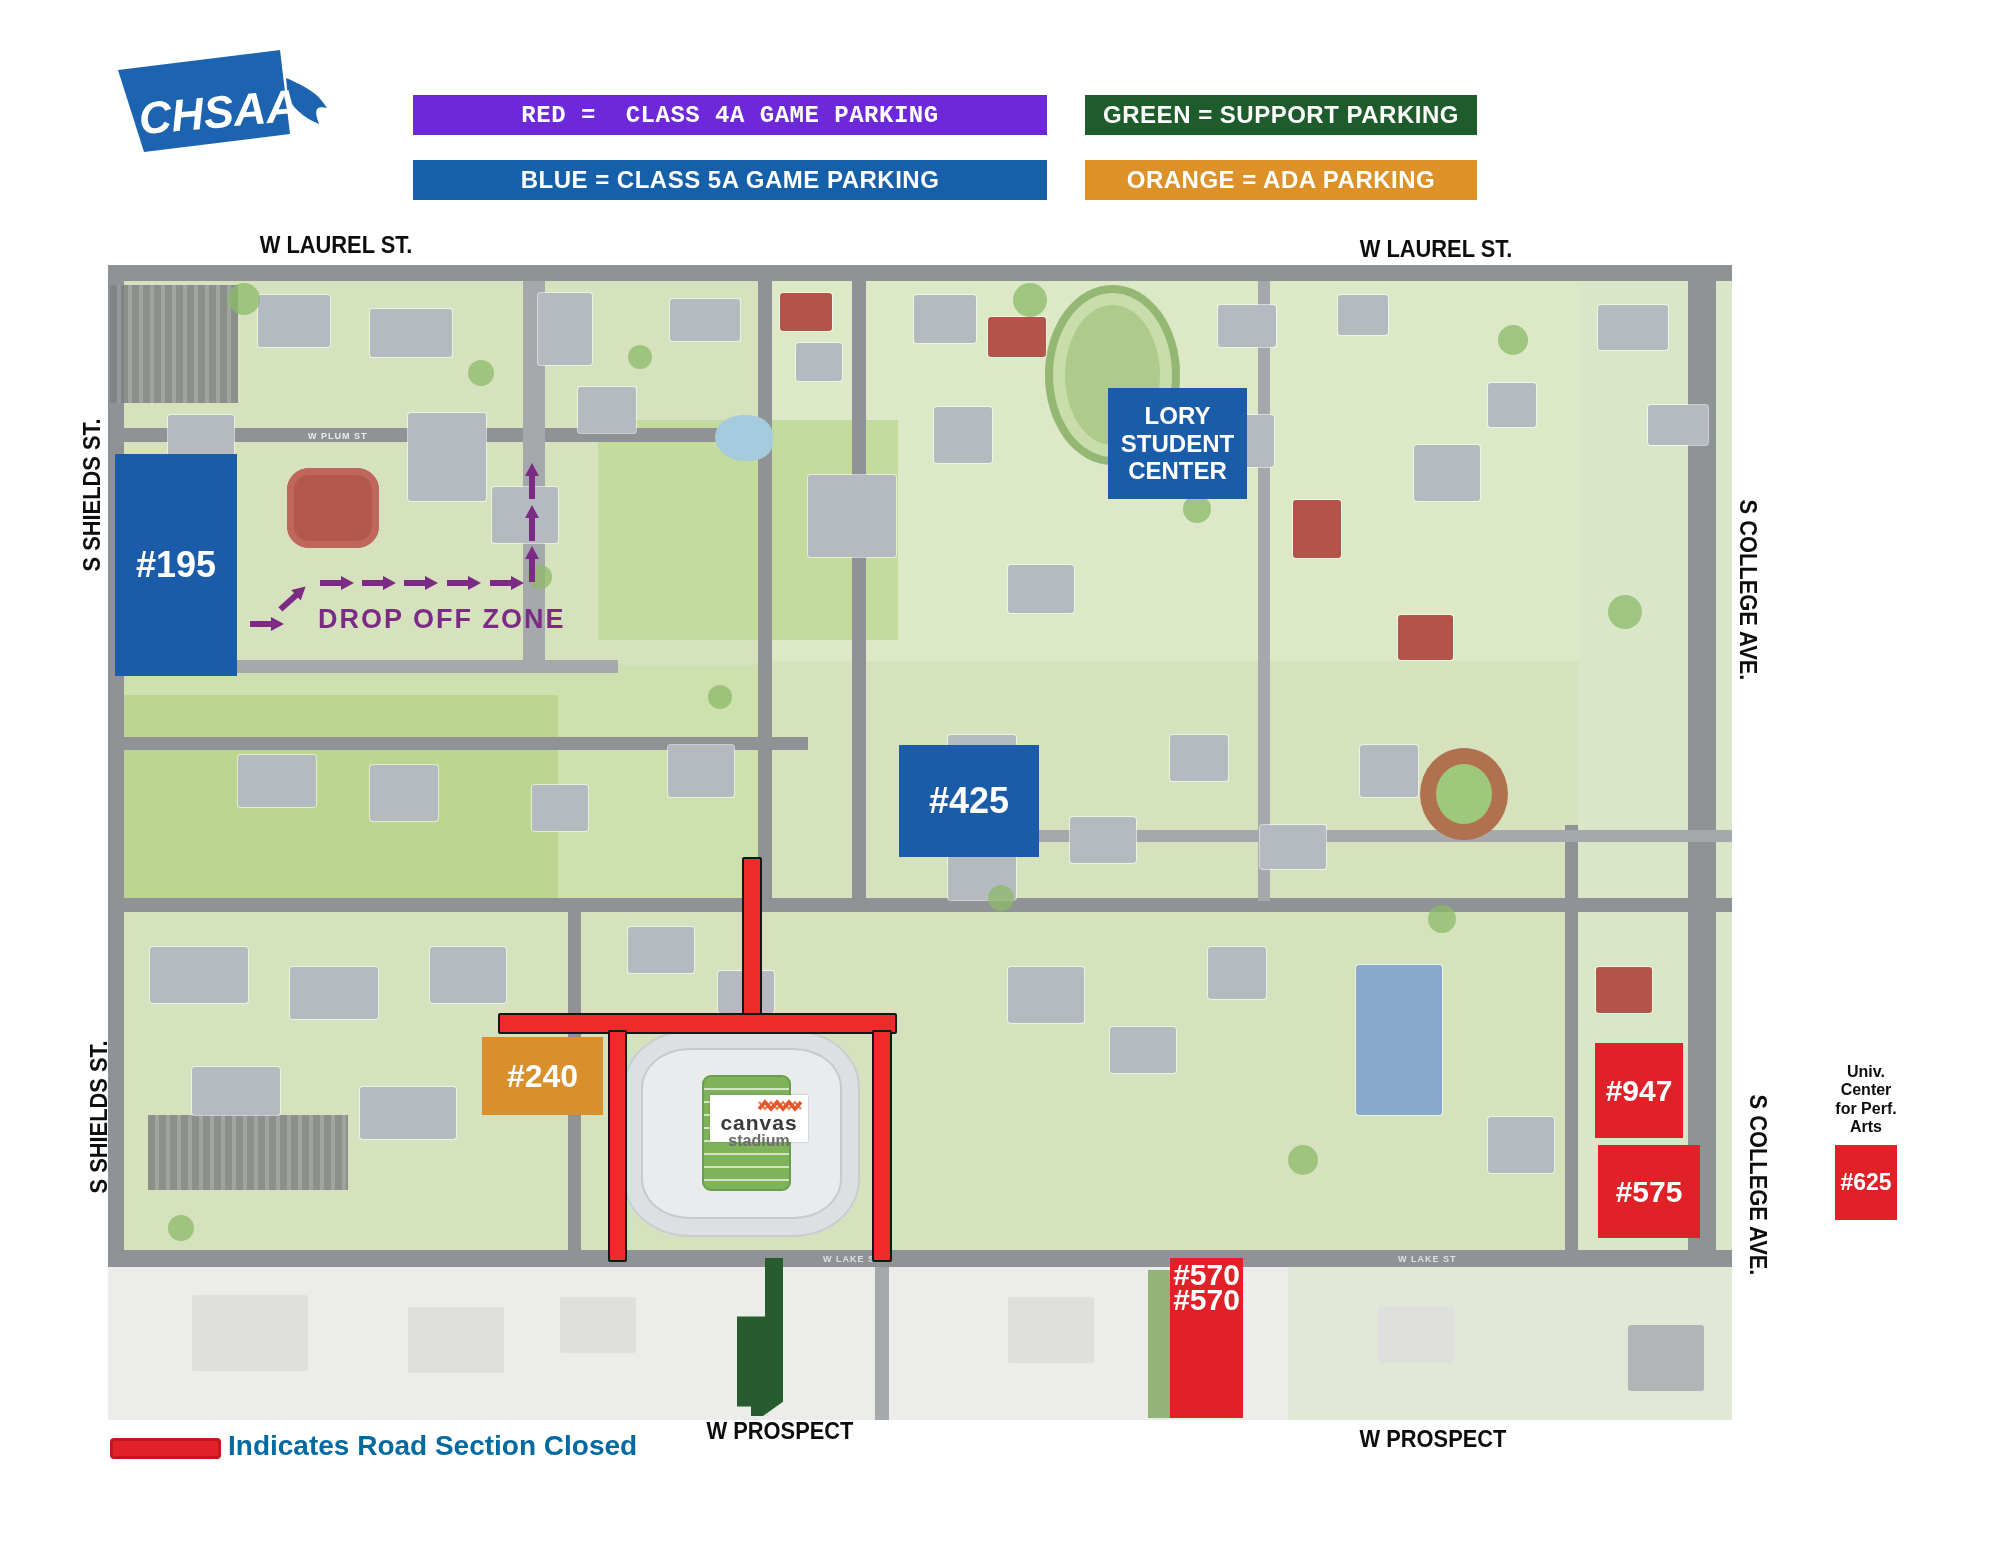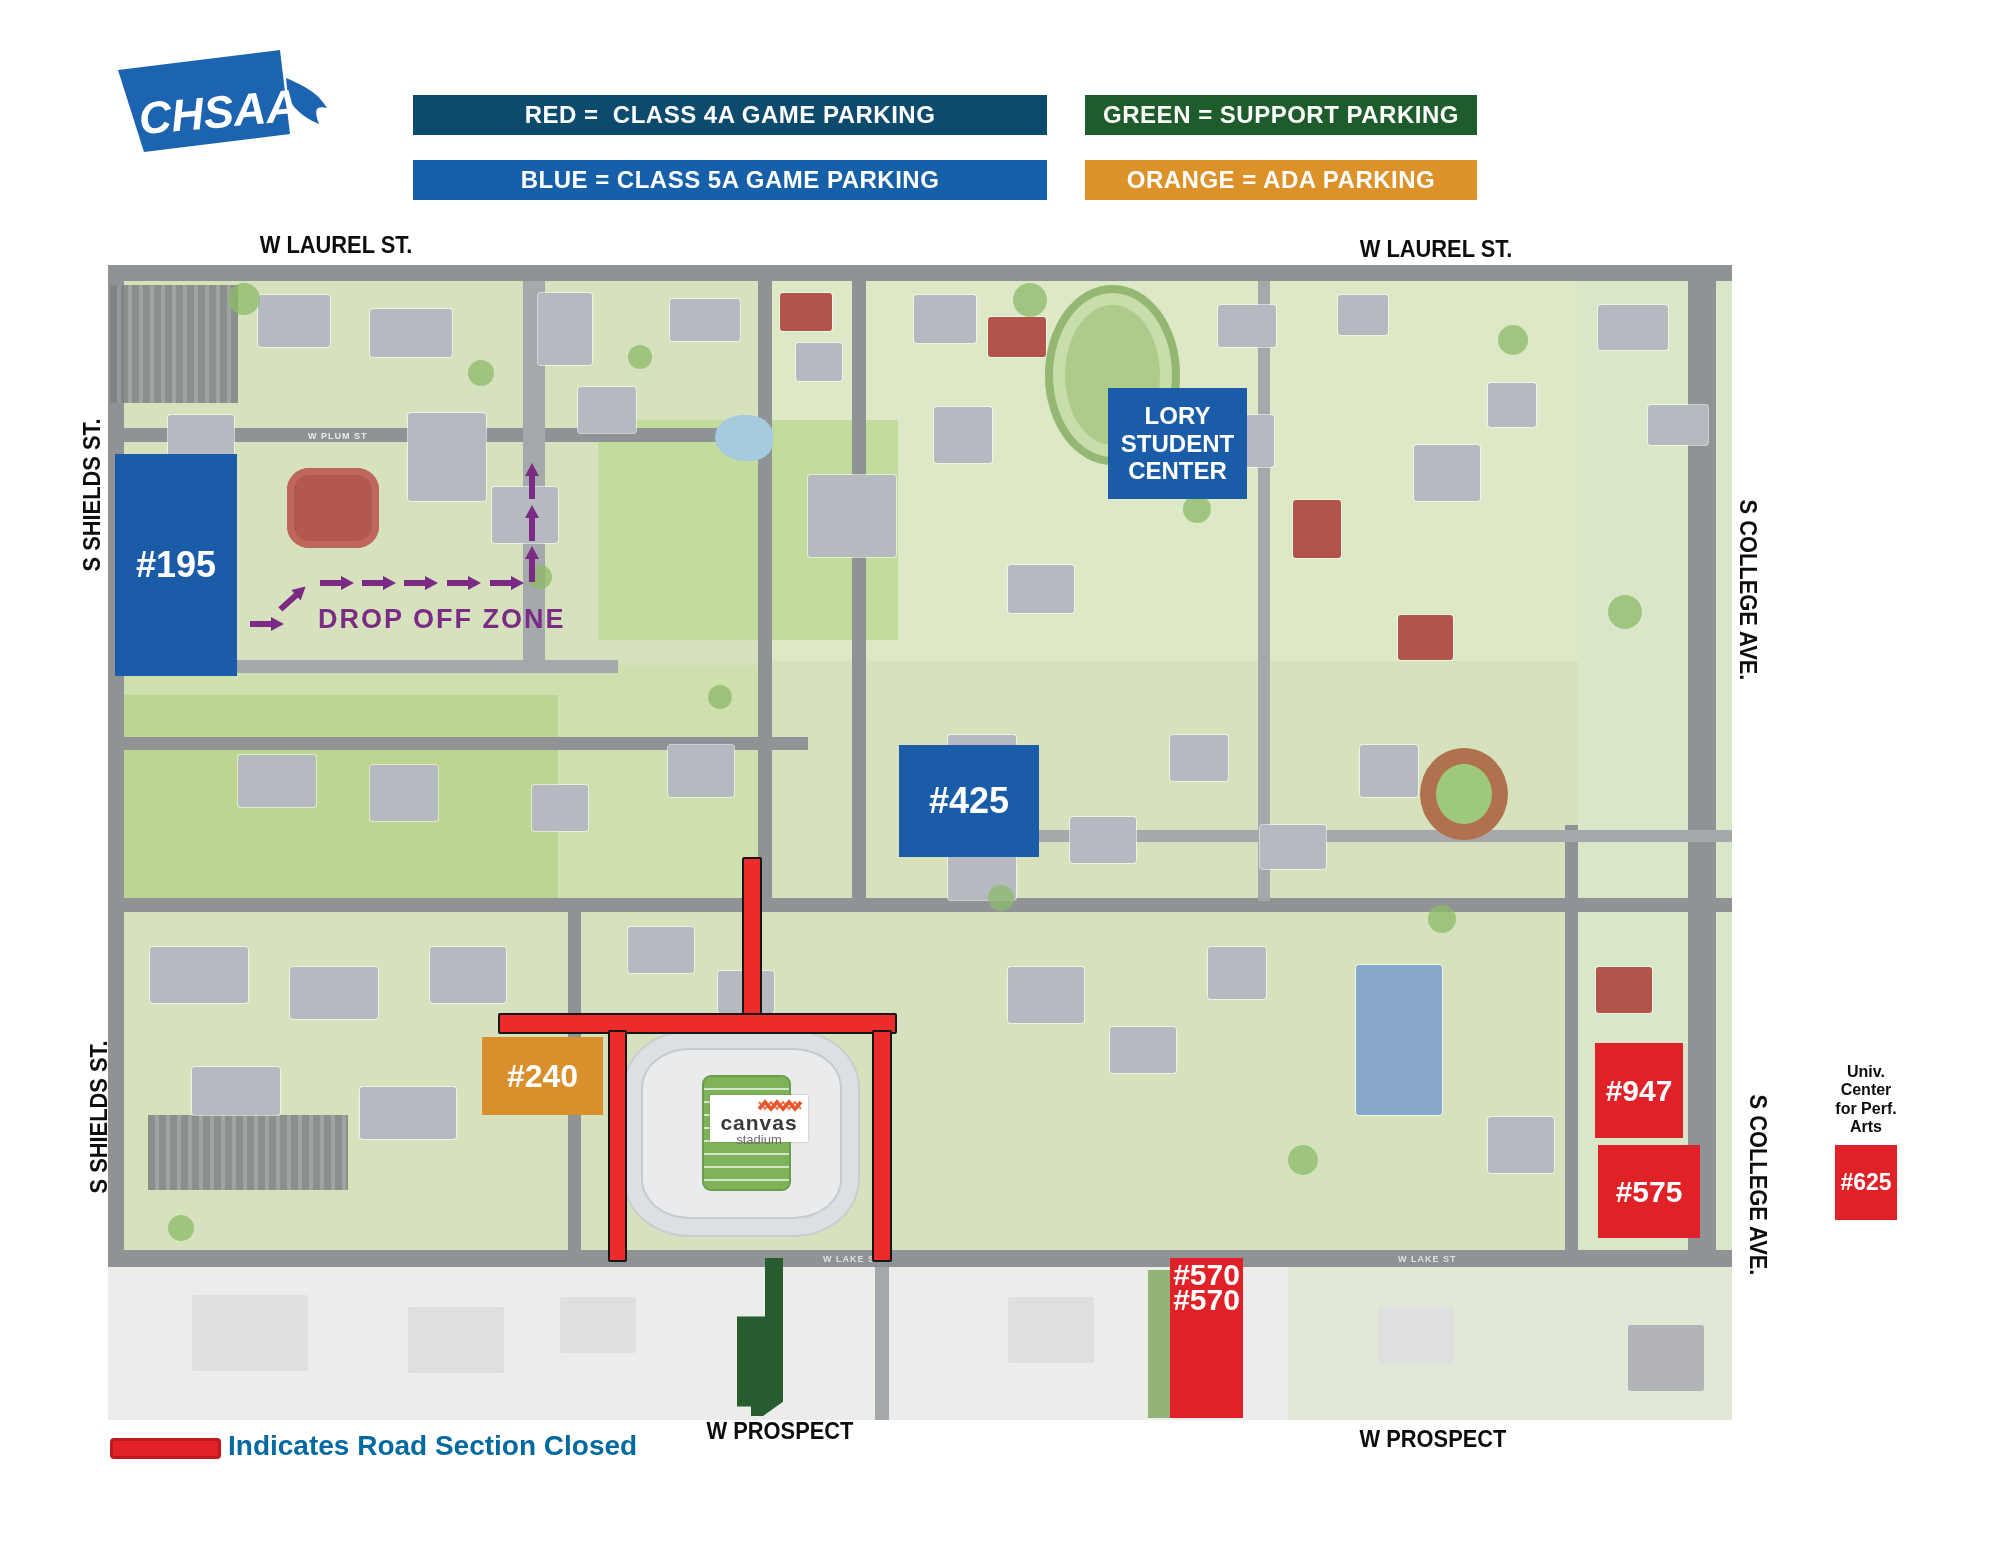--- a/index.html
+++ b/index.html
@@ -48,21 +48,21 @@
   
   .bowl{position:absolute;left:515px;top:765px;width:233px;height:203px;background:#e9ebed;
         border:2px solid #c9cdd1;border-radius:28%;z-index:10;
         box-shadow:inset 0 0 0 16px #dde0e3, inset 0 0 0 18px #c6cace;}
   .field{position:absolute;left:594px;top:810px;width:85px;height:112px;background:#7fb35a;
          border:2px solid #6a9e4a;border-radius:9px;z-index:11;
          background-image:repeating-linear-gradient(180deg,rgba(255,255,255,0) 0 11px,rgba(255,255,255,.65) 11px 13px);}
   .stadium-label{position:absolute;left:602px;top:830px;width:98px;height:47px;background:#ffffff;z-index:12;
                  box-shadow:0 0 2px rgba(0,0,0,.25);}
   .cv{font-size:21px;font-weight:bold;color:#3a3a3a;line-height:1;text-align:center;letter-spacing:1px;margin-top:1px;}
-  .cvs{font-size:13px;color:#6b6b6b;text-align:center;line-height:1;}
+  .cvs{font-size:16px;color:#6b6b6b;text-align:center;line-height:1;font-weight:bold;}
   .zig{position:absolute;right:5px;top:4px;}
   
   .support{position:absolute;left:625px;top:993px;width:50px;height:158px;background:#275c2e;z-index:20;
            clip-path:polygon(64% 0,100% 0,100% 91%,60% 100%,36% 100%,36% 94%,8% 94%,8% 37%,64% 37%);}
   
   .univ{position:absolute;left:1818px;top:1063px;width:96px;text-align:center;color:#0d0d0d;
         font-weight:bold;font-size:16px;line-height:1.15;}
   
   .swatch{position:absolute;left:110px;top:1438px;width:105px;height:15px;background:#e02127;
           border:3px solid #c0181d;border-radius:4px;}
@@ -73,21 +73,21 @@
 <body>
 
 <div class="page">
 
   <svg class="d" style="left:112px;top:46px" width="218" height="118" viewBox="0 0 218 118">
     <polygon points="6,24 168,4 178,88 32,106" fill="#1c63b0"></polygon>
     <path d="M174,32 C198,42 208,50 215,62 C205,60 201,62 207,78 C191,72 180,60 176,52 Z" fill="#1c63b0"></path>
     <text x="26" y="82" font-size="45" font-style="italic" font-weight="bold" fill="#ffffff" transform="rotate(-5 100 60)">CHSAA</text>
   </svg>
 
-  <div class="legend-bar" style="left:413px;top:95px;width:634px;background:#0c4a6e;">RED =  CLASS 4A GAME PARKING</div>
+  <div class="legend-bar" style="left:413px;top:95px;width:634px;background:#6d28d9;font-family:Liberation Mono, monospace;">RED =  CLASS 4A GAME PARKING</div>
   <div class="legend-bar" style="left:413px;top:160px;width:634px;background:#1560a8;">BLUE = CLASS 5A GAME PARKING</div>
   <div class="legend-bar" style="left:1085px;top:95px;width:392px;background:#1e5c2b;">GREEN = SUPPORT PARKING</div>
   <div class="legend-bar" style="left:1085px;top:160px;width:392px;background:#dd9229;">ORANGE = ADA PARKING</div>
 
   <div class="street" style="left:336px;top:245px;">W LAUREL ST.</div>
   <div class="street" style="left:1436px;top:249px;">W LAUREL ST.</div>
   <div class="street rot-ccw" style="left:92px;top:495px;">S SHIELDS ST.</div>
   <div class="street rot-ccw" style="left:99px;top:1117px;">S SHIELDS ST.</div>
   <div class="street rot-cw" style="left:1747px;top:590px;">S COLLEGE AVE.</div>
   <div class="street rot-cw" style="left:1757px;top:1185px;">S COLLEGE AVE.</div>

